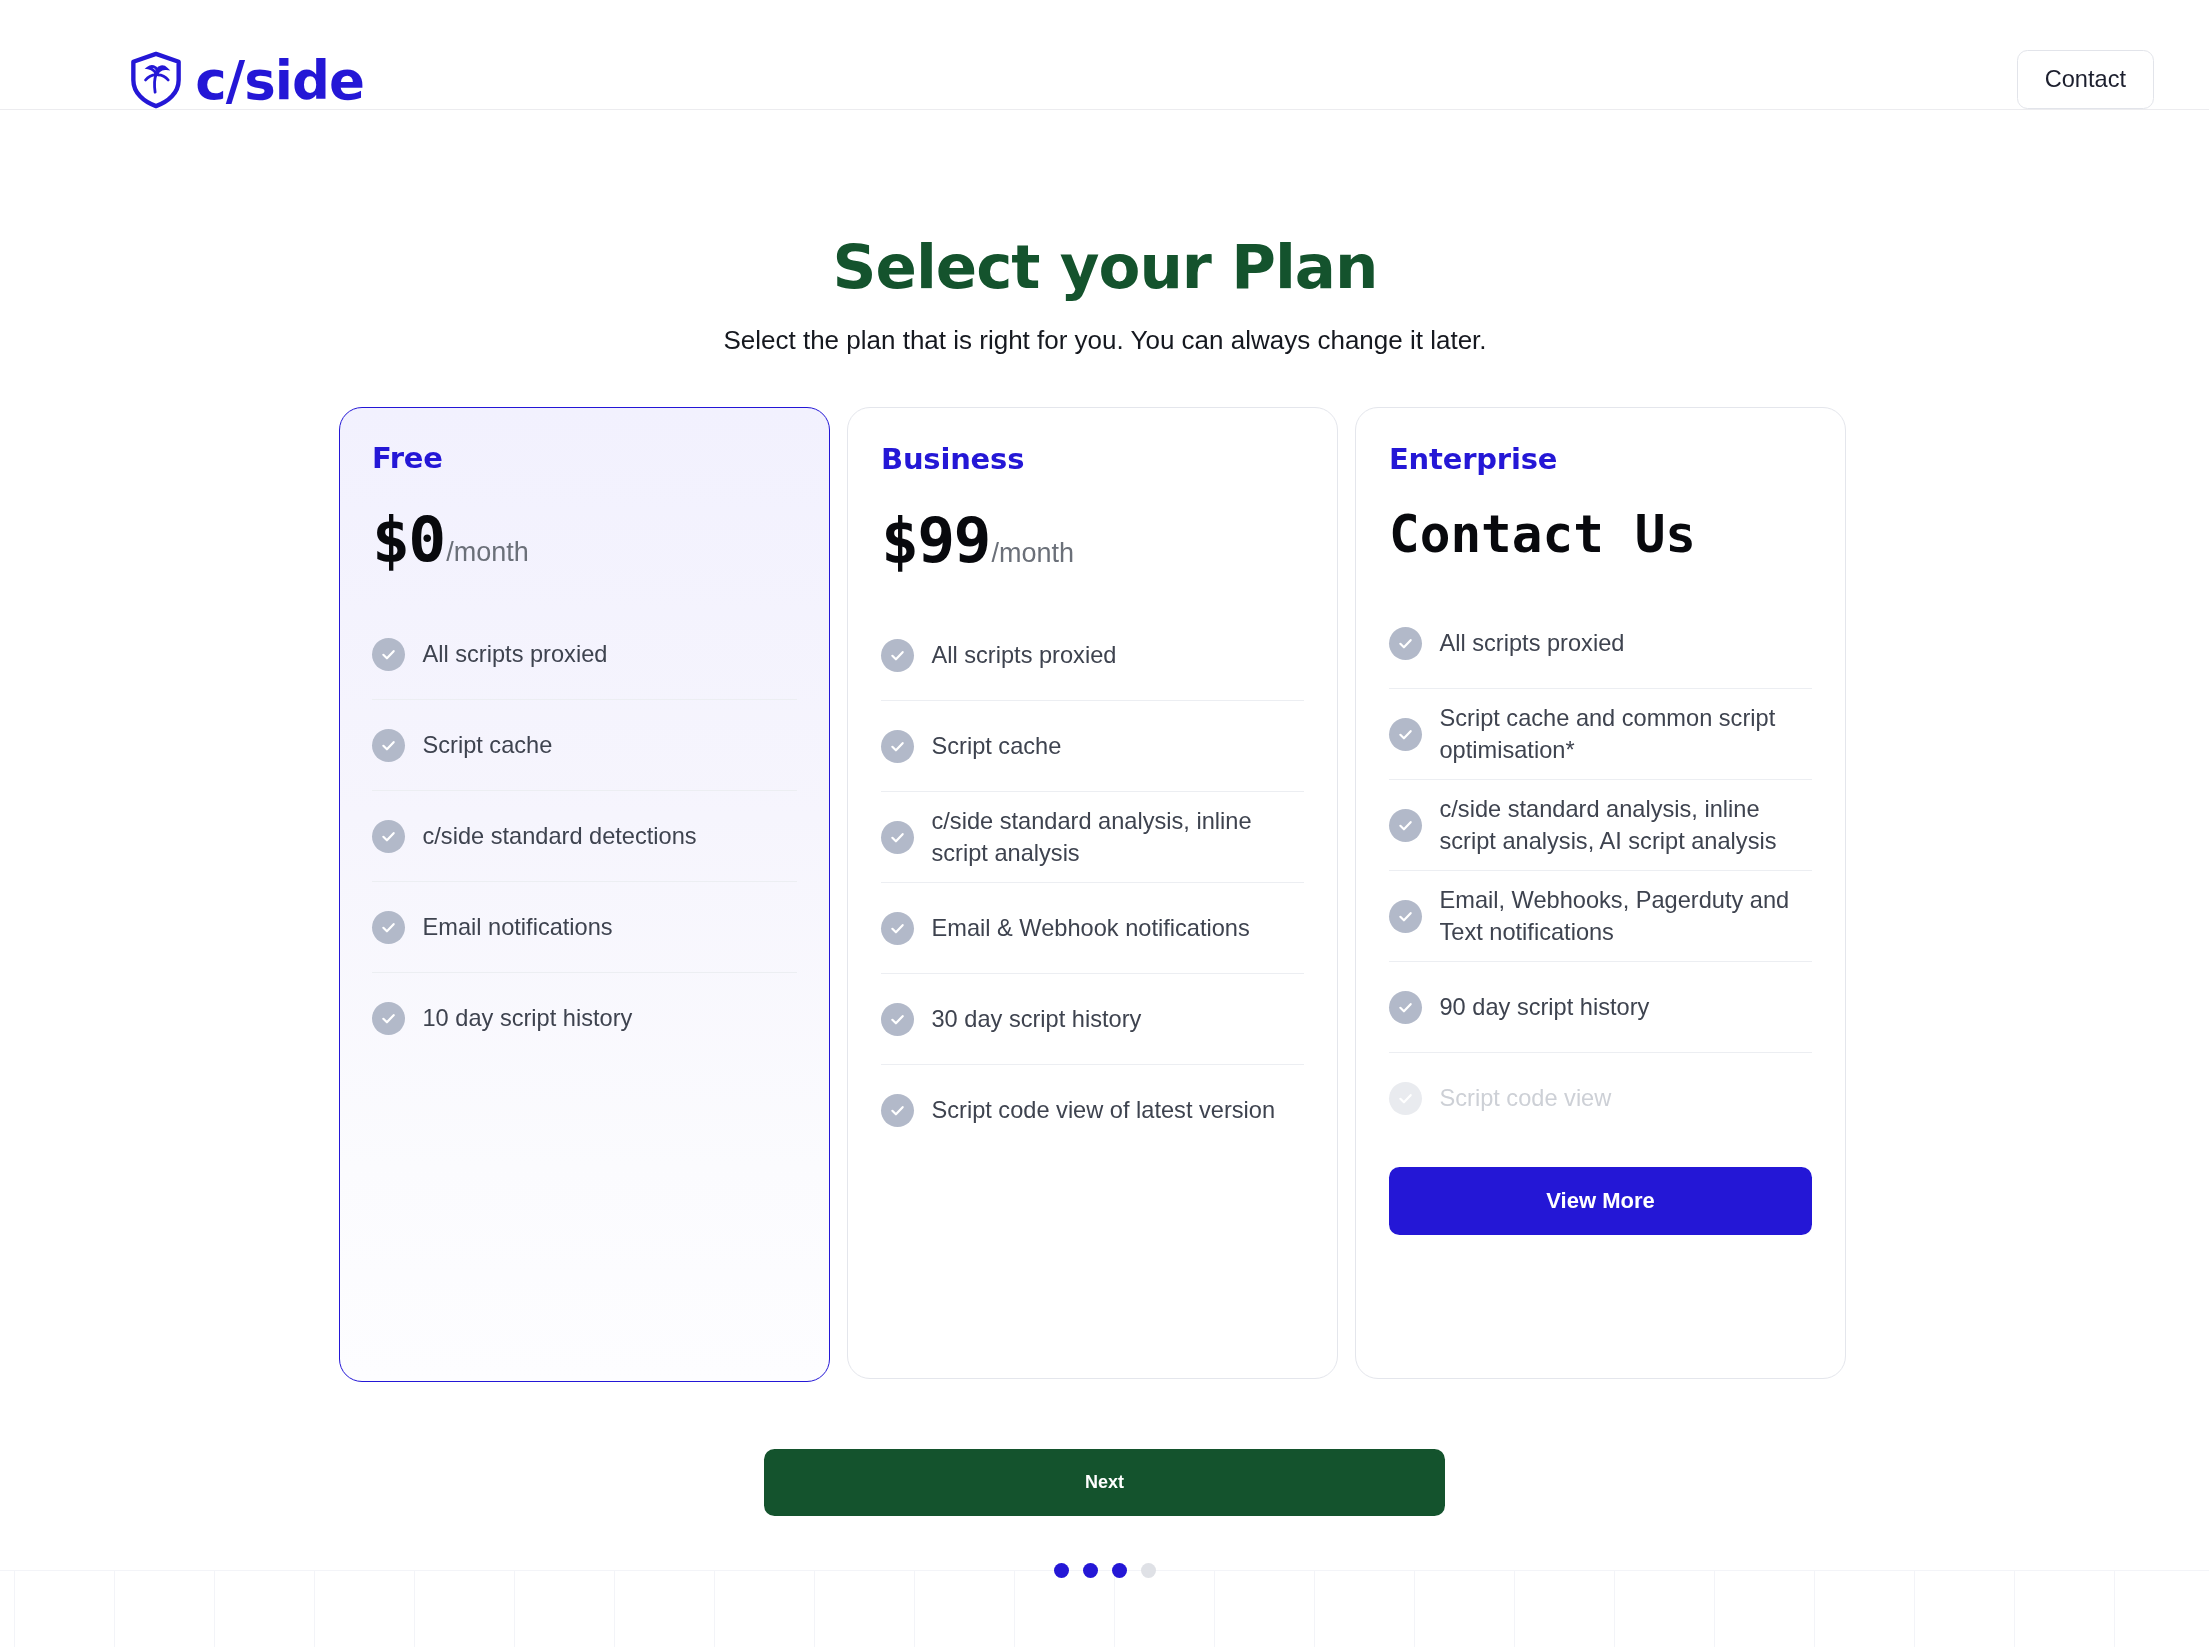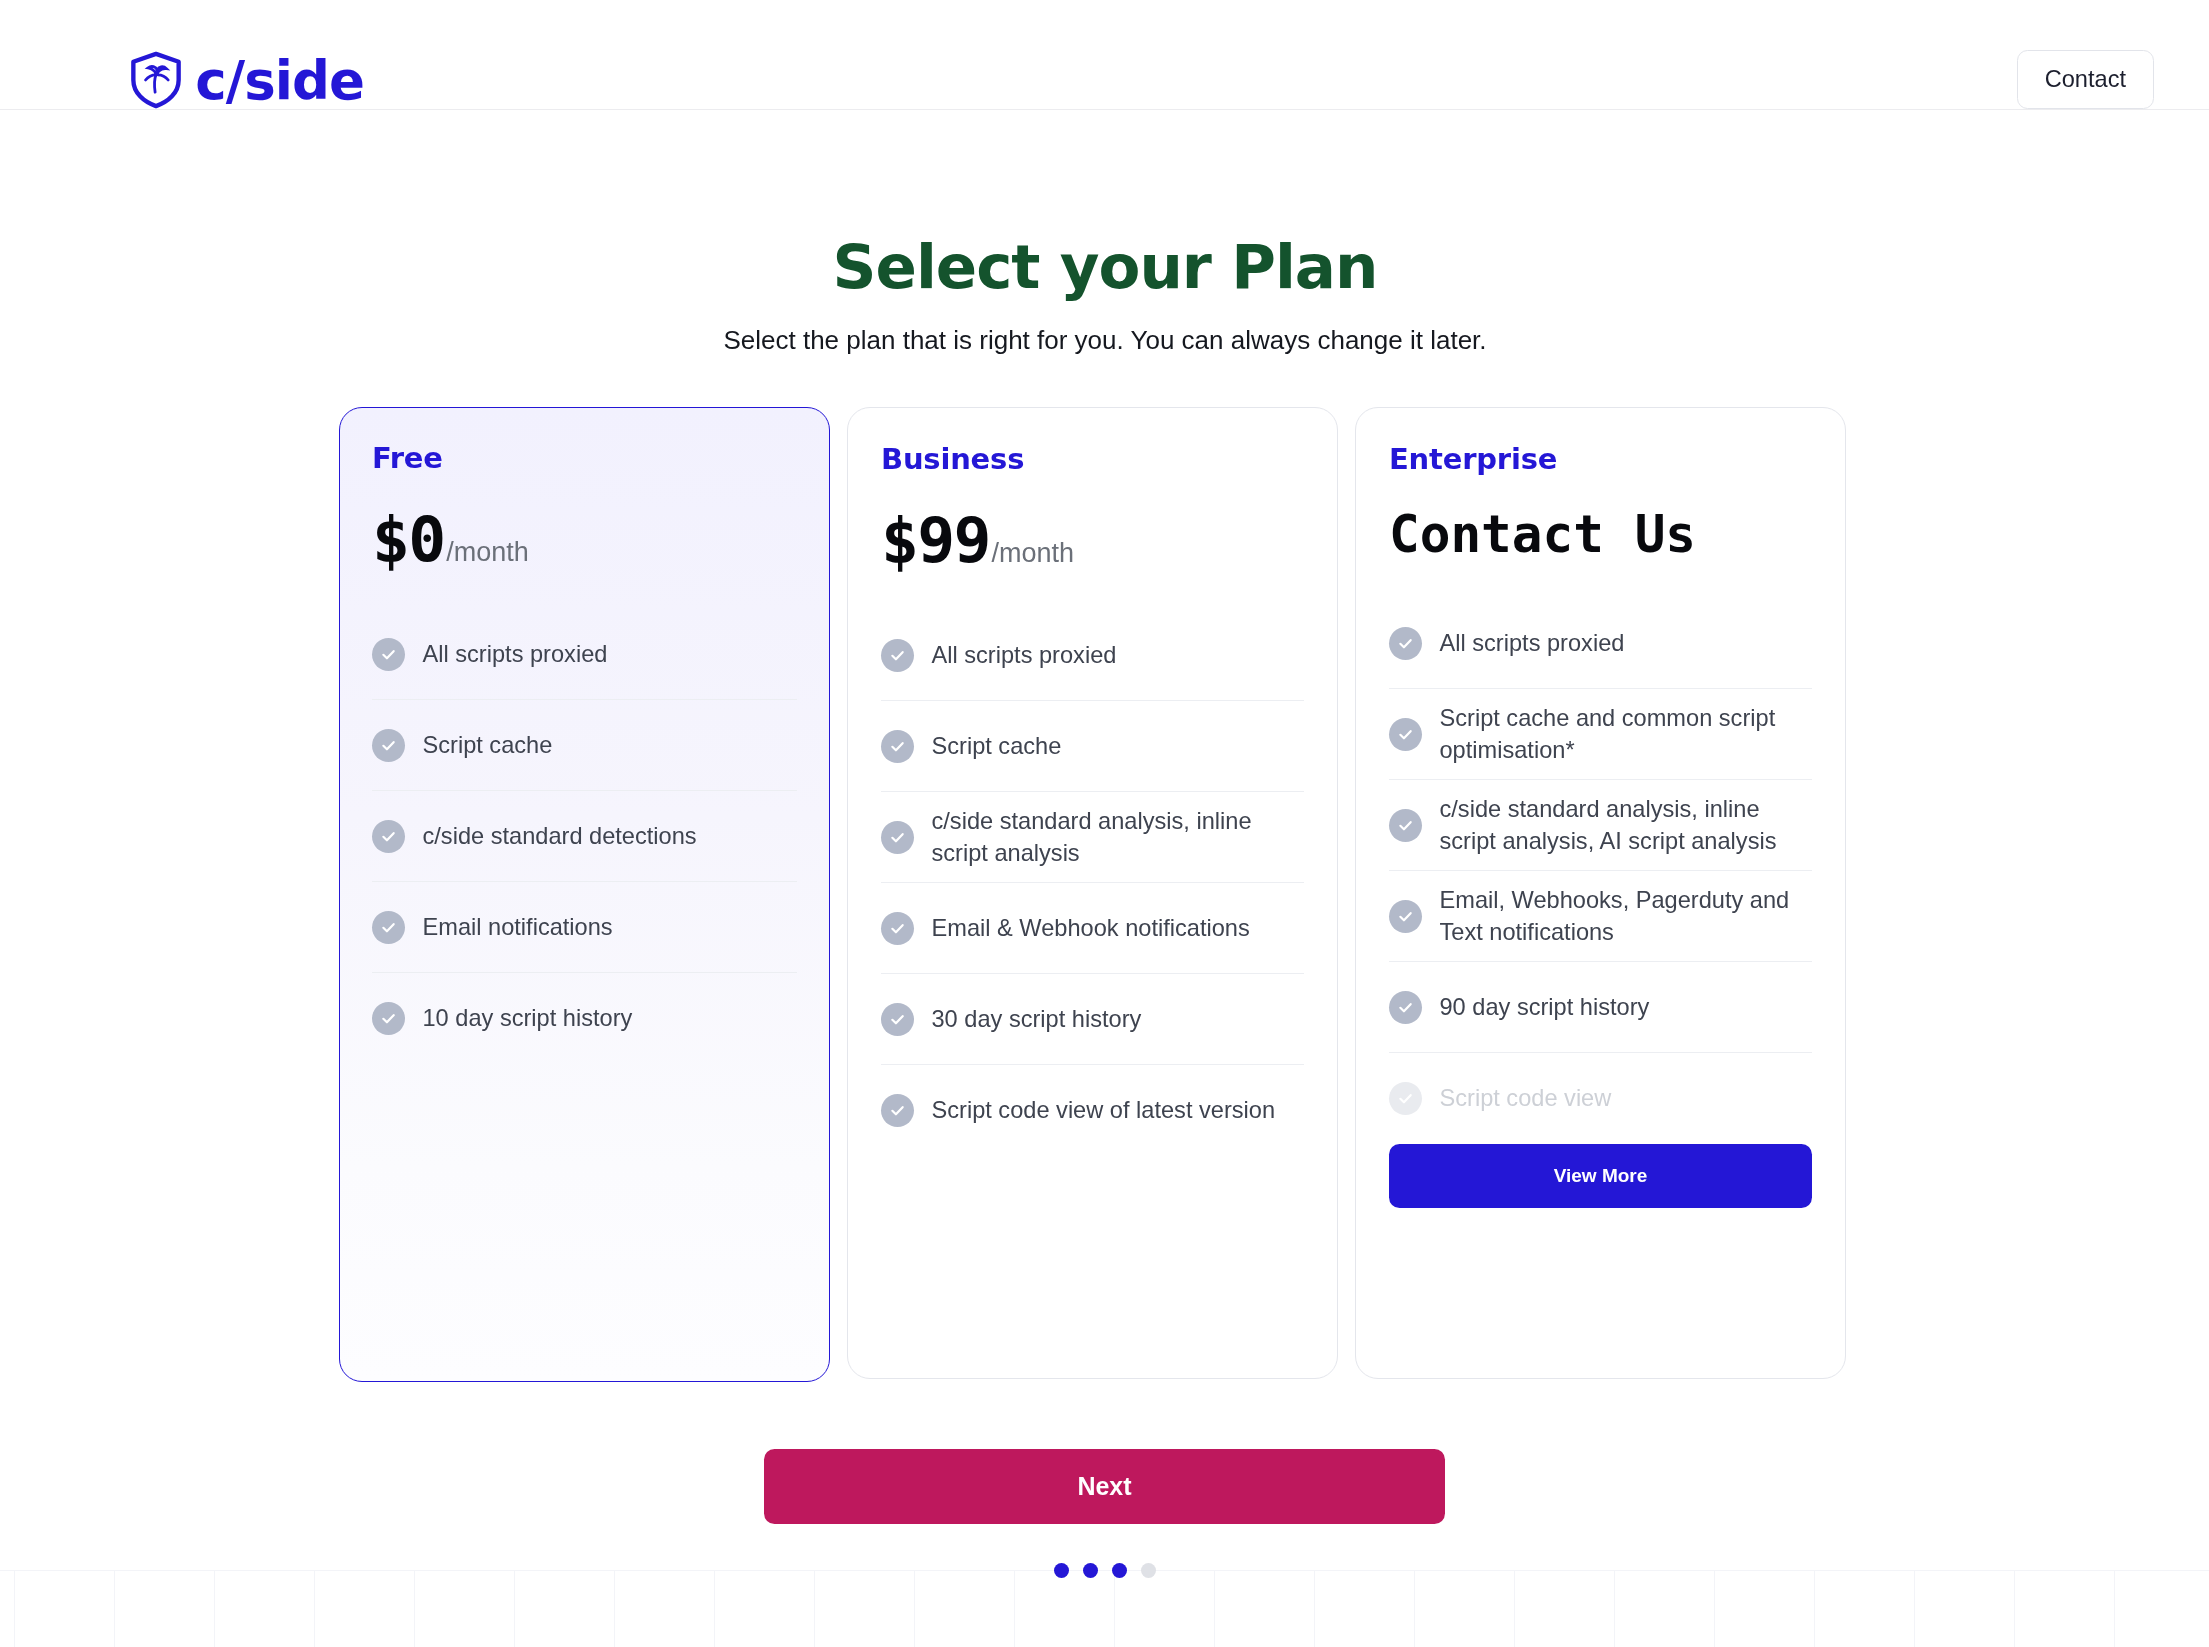--- a/index.html
+++ b/index.html
@@ -191,40 +191,41 @@
     line-height: 1.36;
   }
 
   
   .feature.faded .check { background: #e9ebef; }
   .feature.faded .feature-label { color: #cdd0d6; }
 
   .view-more {
     display: block;
     width: 100%;
+    margin-top: 23px;
     background: #2417d6;
     color: #ffffff;
-    font-size: 19px;
+    font-size: 22px;
     font-weight: 700;
     border: none;
     border-radius: 10.5px;
     padding: 21px 0;
     cursor: pointer;
     font-family: "Liberation Sans", sans-serif;
   }
 
   
   .next-btn {
     position: absolute;
     left: 764px;
     top: 1449px;
     width: 681px;
-    background: #be185d;
+    background: #14532d;
     color: #ffffff;
-    font-size: 25px;
+    font-size: 18px;
     font-weight: 700;
     border: none;
     border-radius: 10.5px;
     padding: 23px 0;
     cursor: pointer;
     font-family: "Liberation Sans", sans-serif;
   }
 
   .dots {
     position: absolute;

